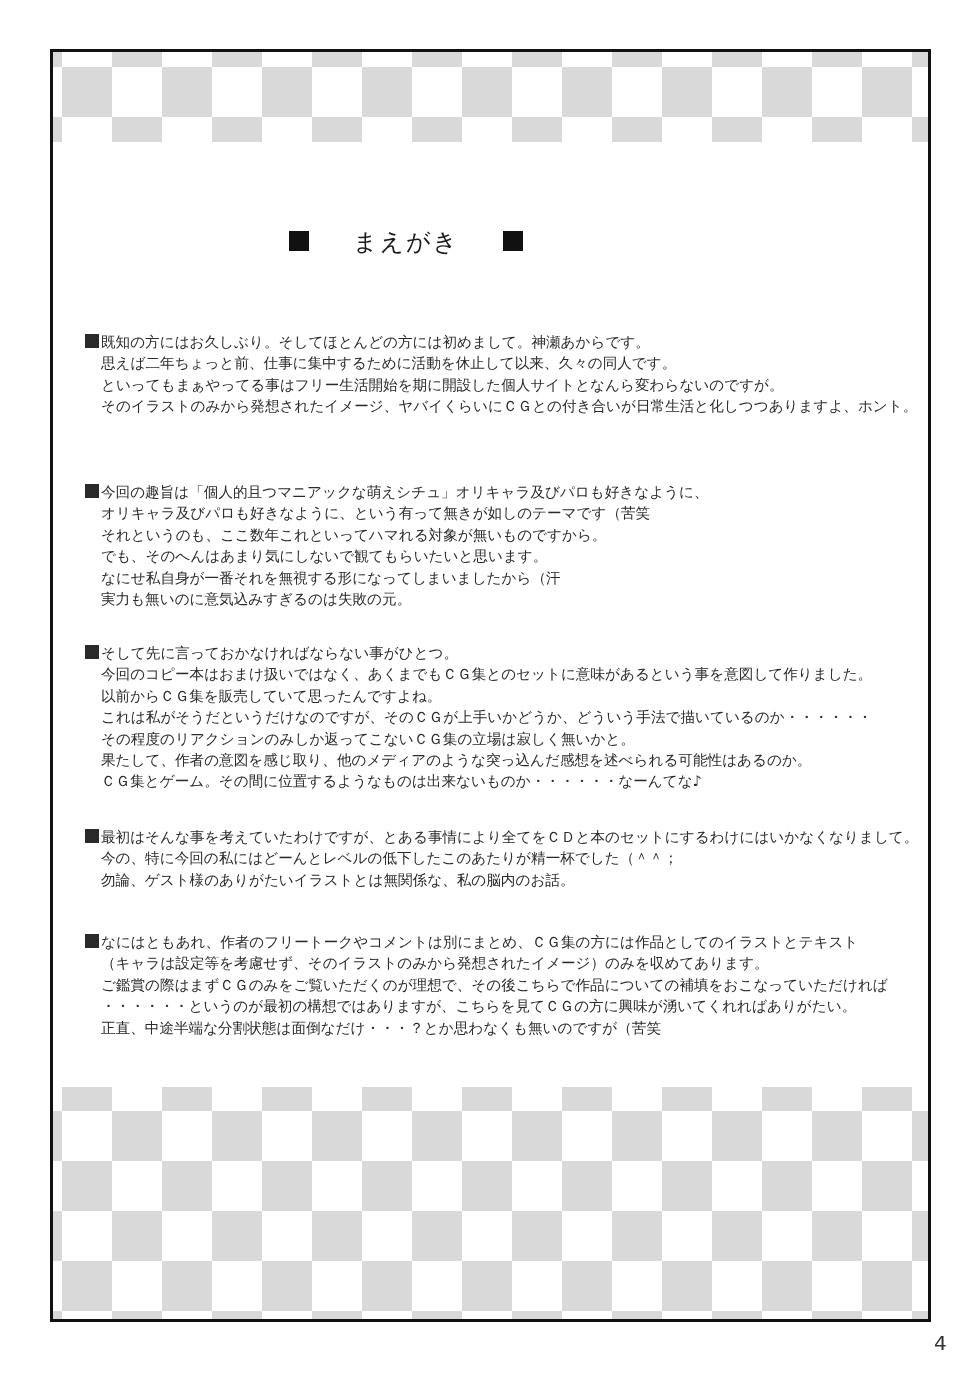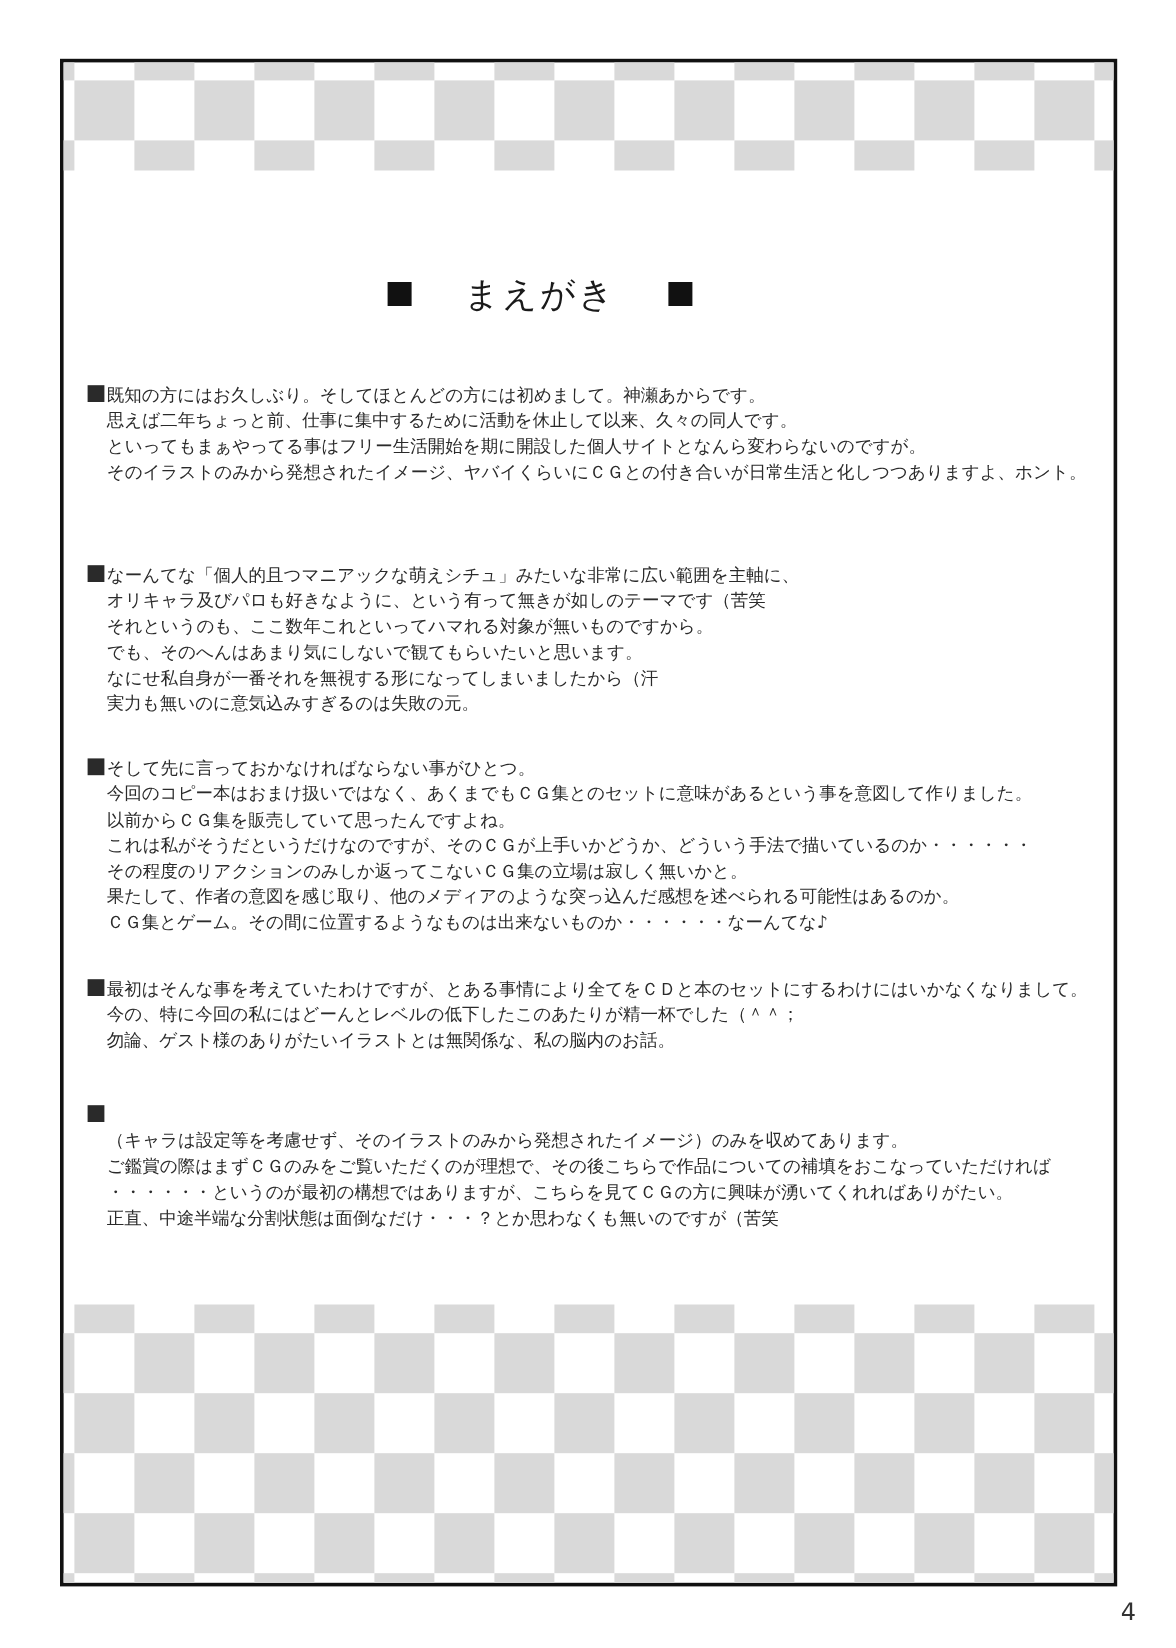--- a/index.html
+++ b/index.html
@@ -18,31 +18,30 @@
   
   .checker-grid {
     position: absolute; left: 0; right: 0; overflow: hidden;
   }
   .checker-grid .cell {
     position: absolute; width: 50px; height: 50px; background: #d9d9d9;
   }
 
   .title {
     position: absolute; left: 0; width: 812px; top: 226px;
-    text-align: center; font-size: 29px; color: #1a1a1a;
+    text-align: center; font-size: 24px; color: #1a1a1a;
     letter-spacing: 2px;
-    padding-left: 44px;
   }
   .title .sq { display: inline-block; width: 20px; height: 20px; background: #111; vertical-align: middle; margin: 0 44px; position: relative; top: -2px; }
 
   .body-text {
     position: absolute; left: 73px; top: 319px; width: 860px;
     font-size: 14.6px; line-height: 21.4px;
   }
-  .para { margin: 0; padding: 0; position: absolute; left: 0; }
+  .para { margin: 12px; padding: 0; position: absolute; left: 0; }
   .para .line { white-space: nowrap; display: block; padding-left: 16px; }
   .para .line.first { padding-left: 0; }
   .para .line.first .bullet { display: inline-block; width: 14px; height: 14px; background: #2a2a2a; margin-right: 2px; position: relative; top: 1px; }
   .page-number {
     position: absolute; left: 934px; top: 1331px; font-size: 20px; color: #333;
   }
 </style>
 </head>
 <body>
 
@@ -144,21 +143,21 @@
 </div>
 
 <div class="body-text">
   <div class="para" style="top:0px;">
     <span class="line first"><span class="bullet"></span><span>既知の方にはお久しぶり。そしてほとんどの方には初めまして。神瀬あからです。</span></span>
     <span class="line">思えば二年ちょっと前、仕事に集中するために活動を休止して以来、久々の同人です。</span>
     <span class="line">といってもまぁやってる事はフリー生活開始を期に開設した個人サイトとなんら変わらないのですが。</span>
     <span class="line">そのイラストのみから発想されたイメージ、ヤバイくらいにＣＧとの付き合いが日常生活と化しつつありますよ、ホント。</span>
   </div>
   <div class="para" style="top:150px;">
-    <span class="line first"><span class="bullet"></span><span>なーんてな「個人的且つマニアックな萌えシチュ」みたいな非常に広い範囲を主軸に、</span></span>
+    <span class="line first"><span class="bullet"></span><span>今回の趣旨は「個人的且つマニアックな萌えシチュ」オリキャラ及びパロも好きなように、</span></span>
     <span class="line">オリキャラ及びパロも好きなように、という有って無きが如しのテーマです（苦笑</span>
     <span class="line">それというのも、ここ数年これといってハマれる対象が無いものですから。</span>
     <span class="line">でも、そのへんはあまり気にしないで観てもらいたいと思います。</span>
     <span class="line">なにせ私自身が一番それを無視する形になってしまいましたから（汗</span>
     <span class="line">実力も無いのに意気込みすぎるのは失敗の元。</span>
   </div>
   <div class="para" style="top:311px;">
     <span class="line first"><span class="bullet"></span><span>そして先に言っておかなければならない事がひとつ。</span></span>
     <span class="line">今回のコピー本はおまけ扱いではなく、あくまでもＣＧ集とのセットに意味があるという事を意図して作りました。</span>
     <span class="line">以前からＣＧ集を販売していて思ったんですよね。</span>
@@ -166,21 +165,21 @@
     <span class="line">その程度のリアクションのみしか返ってこないＣＧ集の立場は寂しく無いかと。</span>
     <span class="line">果たして、作者の意図を感じ取り、他のメディアのような突っ込んだ感想を述べられる可能性はあるのか。</span>
     <span class="line">ＣＧ集とゲーム。その間に位置するようなものは出来ないものか・・・・・・なーんてな♪</span>
   </div>
   <div class="para" style="top:495px;">
     <span class="line first"><span class="bullet"></span><span>最初はそんな事を考えていたわけですが、とある事情により全てをＣＤと本のセットにするわけにはいかなくなりまして。</span></span>
     <span class="line">今の、特に今回の私にはどーんとレベルの低下したこのあたりが精一杯でした（＾＾；</span>
     <span class="line">勿論、ゲスト様のありがたいイラストとは無関係な、私の脳内のお話。</span>
   </div>
   <div class="para" style="top:600px;">
-    <span class="line first"><span class="bullet"></span></span>
+    <span class="line first"><span class="bullet"></span><span>なにはともあれ、作者のフリートークやコメントは別にまとめ、ＣＧ集の方には作品としてのイラストとテキスト</span></span>
     <span class="line">（キャラは設定等を考慮せず、そのイラストのみから発想されたイメージ）のみを収めてあります。</span>
     <span class="line">ご鑑賞の際はまずＣＧのみをご覧いただくのが理想で、その後こちらで作品についての補填をおこなっていただければ</span>
     <span class="line">・・・・・・というのが最初の構想ではありますが、こちらを見てＣＧの方に興味が湧いてくれればありがたい。</span>
     <span class="line">正直、中途半端な分割状態は面倒なだけ・・・？とか思わなくも無いのですが（苦笑</span>
   </div>
 </div>
 
 <div class="page-number">4</div>
 
 </body></html>

